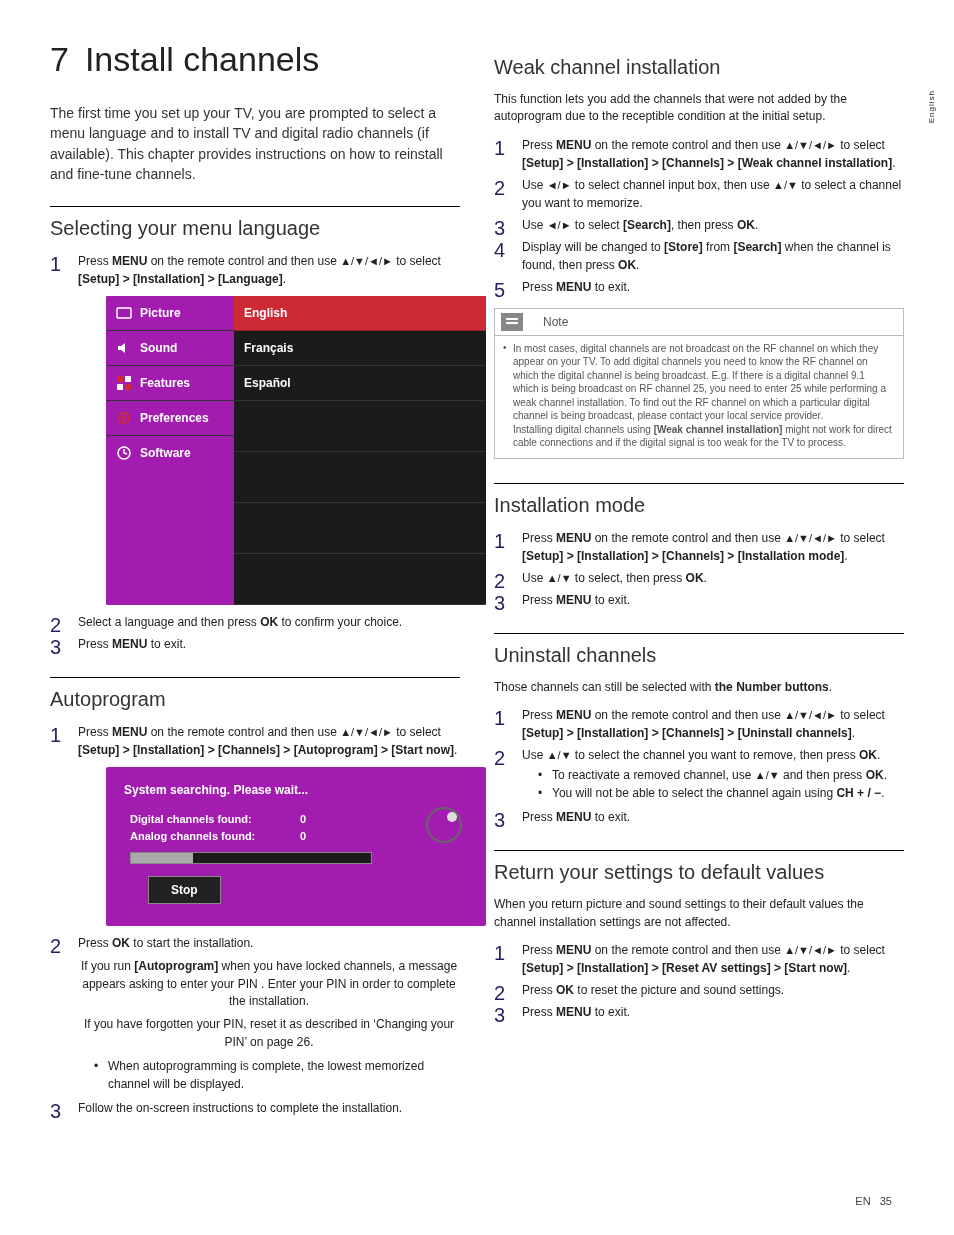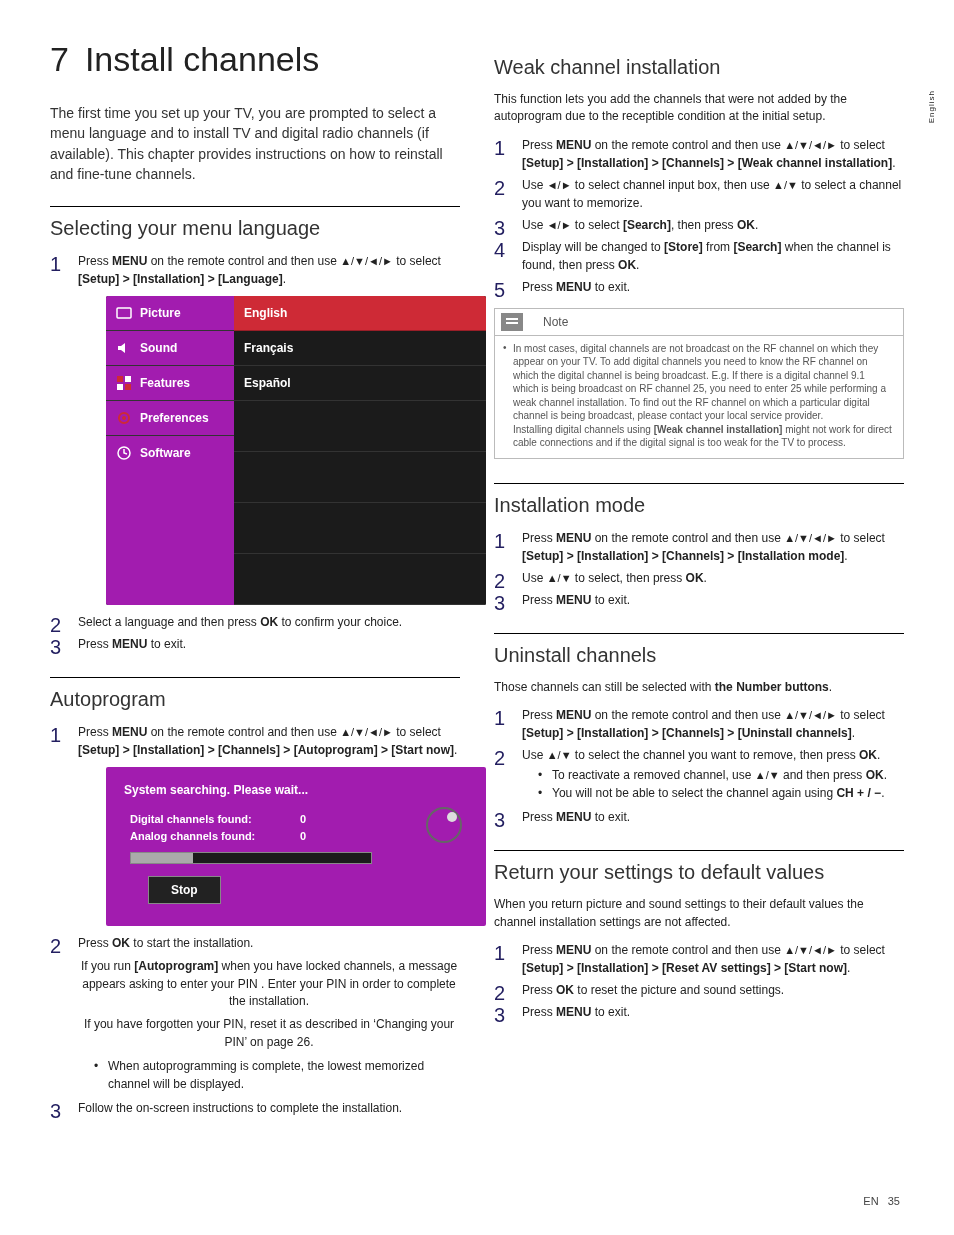--- a/index.html
+++ b/index.html
@@ -262,21 +262,21 @@
   }
   .note-body::before {
     content: "•";
     position: absolute;
     left: 8px;
     top: 5px;
   }
 
   .footer {
     position: absolute;
-    right: 54px;
+    right: 62px;
     bottom: 28px;
     font-size: 11px;
     color: #444;
   }
 </style>
 </head>
 <body>
 
 <div class="page">
 

